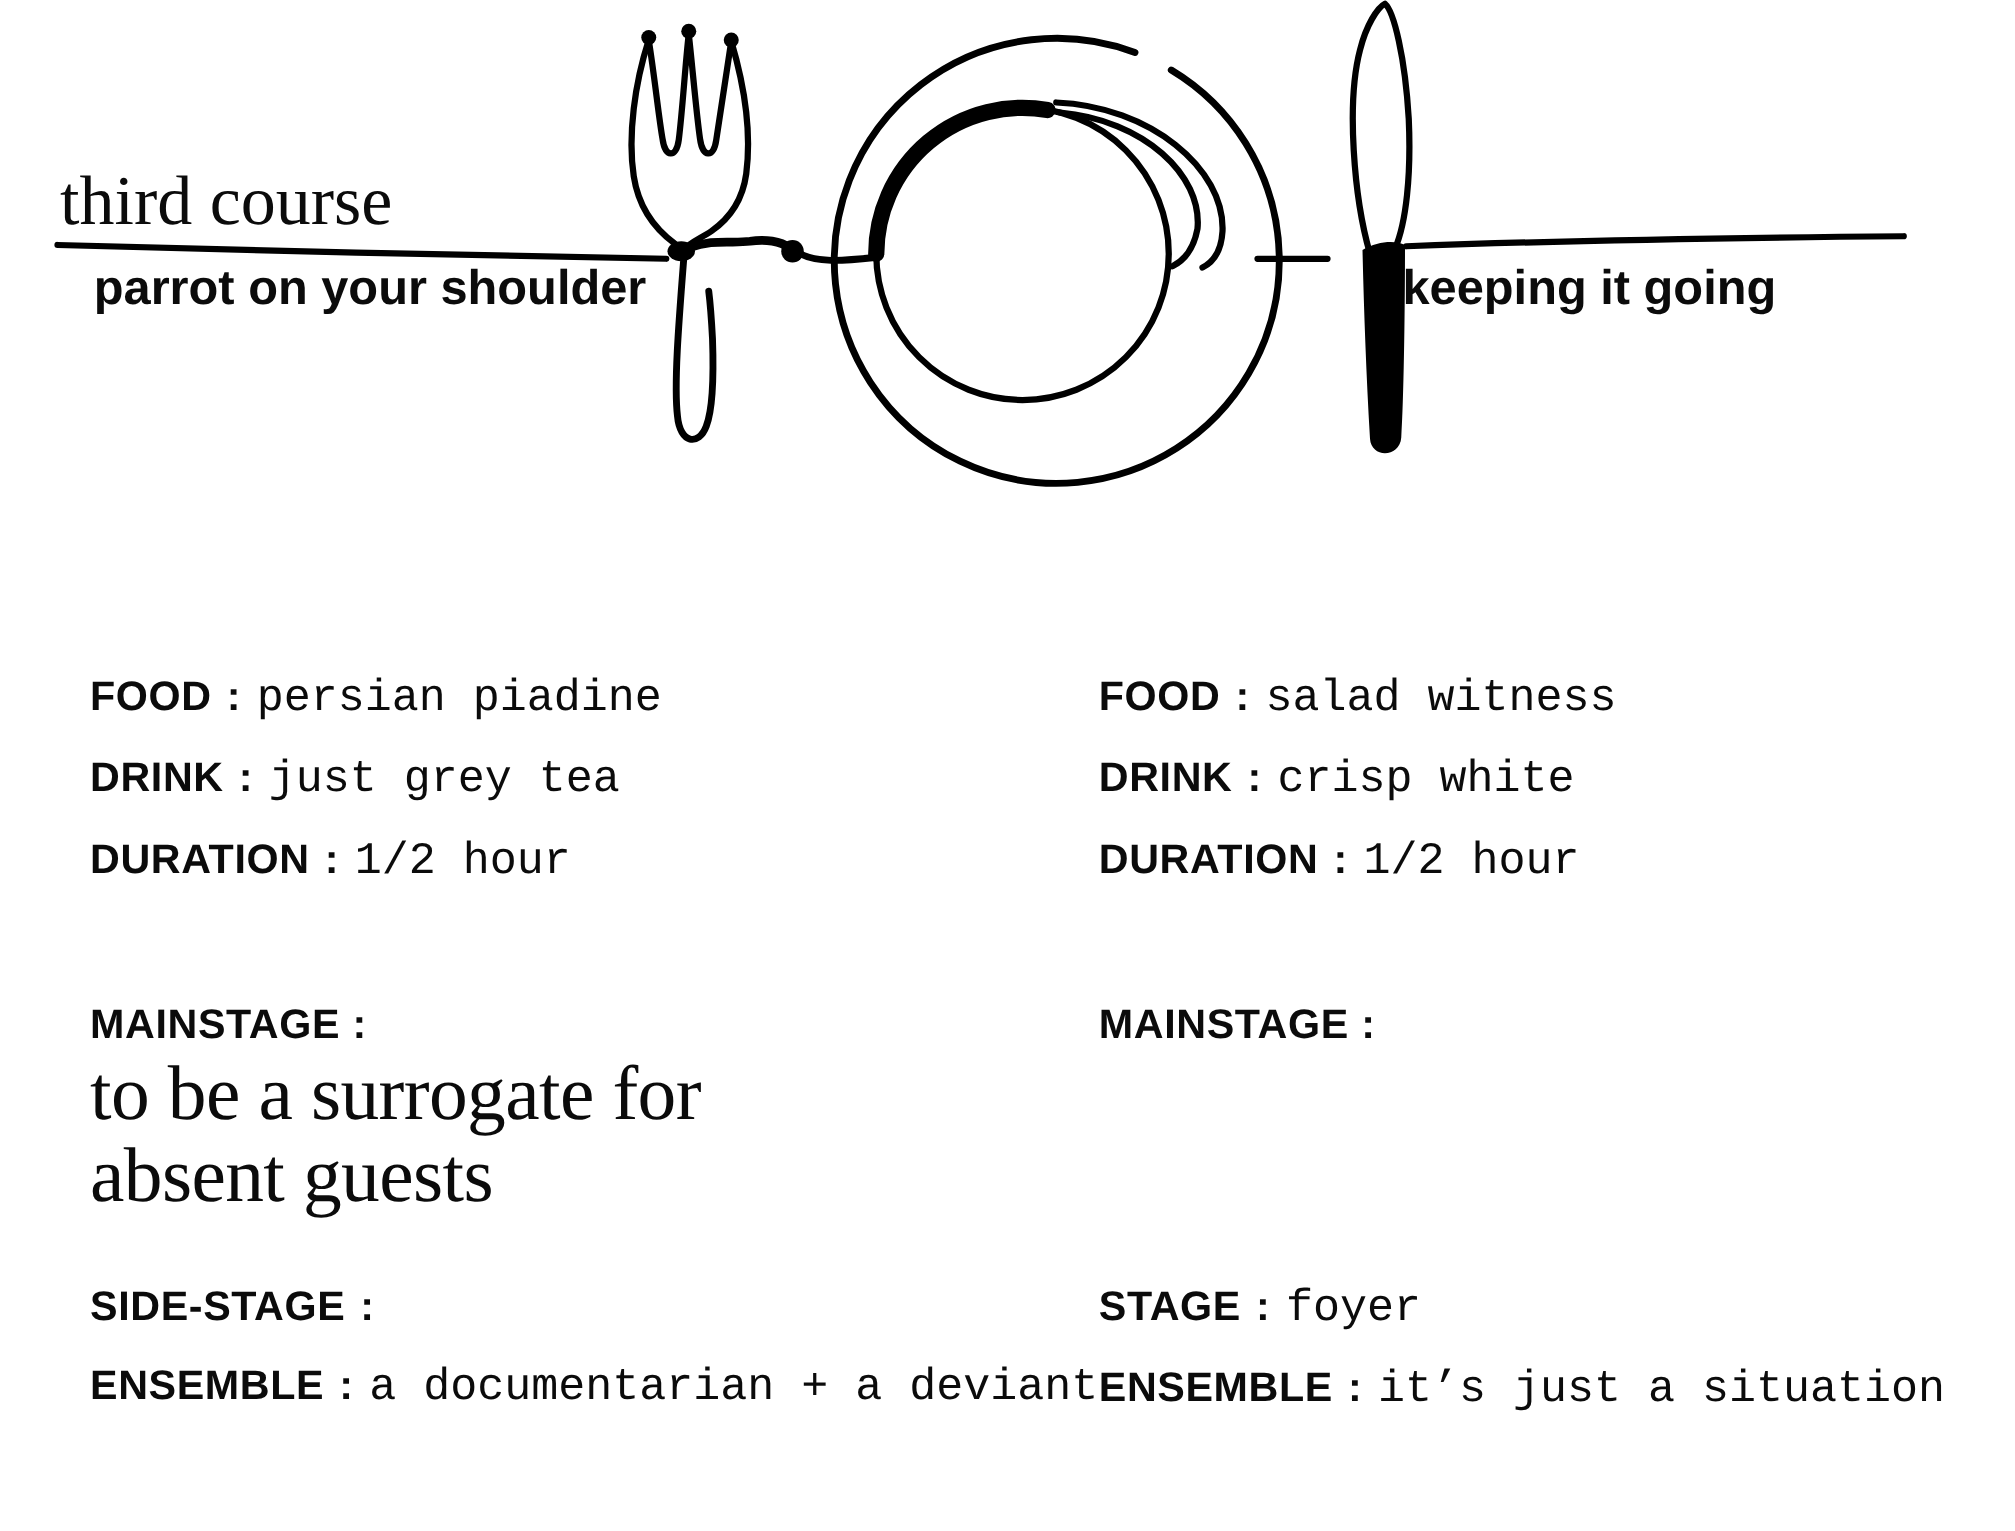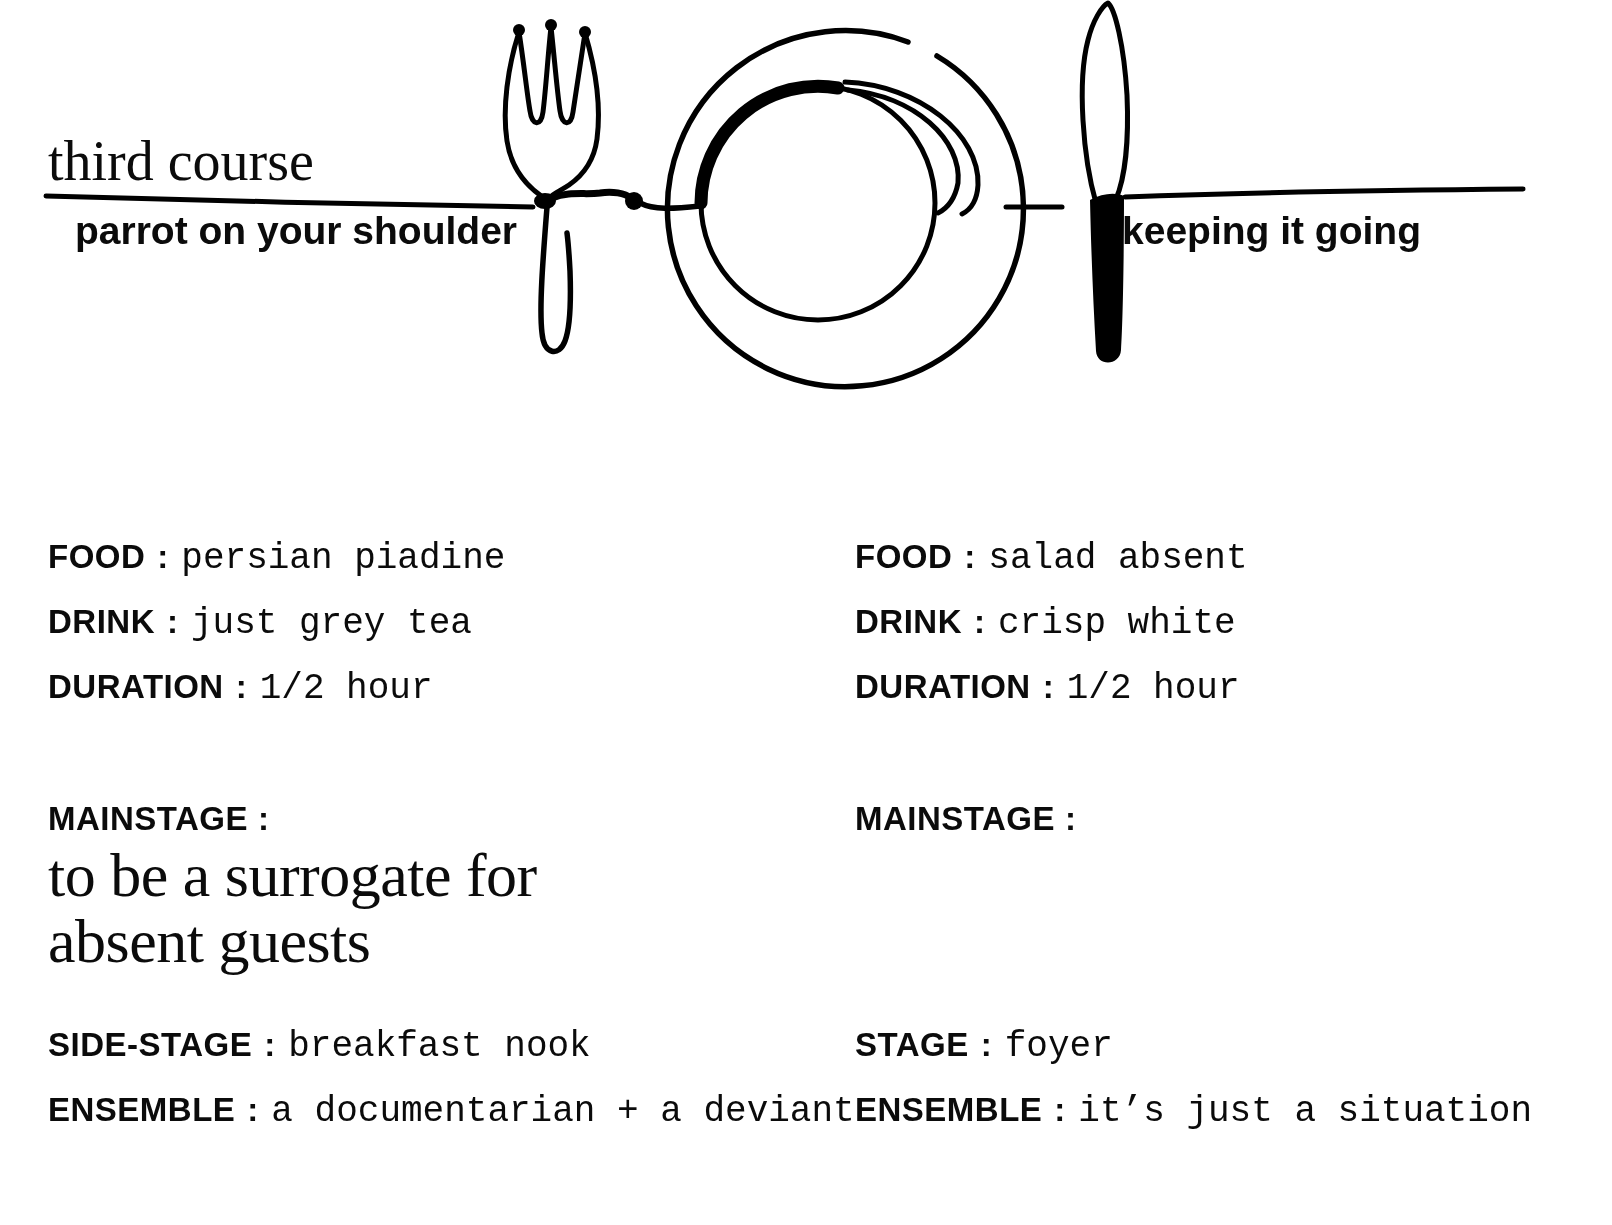--- a/index.html
+++ b/index.html
@@ -33,21 +33,21 @@
   .course-subtitle {
     position: absolute;
     top: 210px;
     font-size: 39px;
     line-height: 42px;
     white-space: nowrap;
   }
   .course-subtitle.left  { left: 75px; }
   .course-subtitle.right { left: 1122px; }
 
-  .col { position: absolute; width: 700px; }
+  .col { position: absolute; width: 700px; margin-left: 24px; }
   .col.left-col  { left: 48px; }
   .col.right-col { left: 855px; }
 
   .details-block { top: 538px; }
   .bottom-block  { top: 1026px; }
 
   .detail-row {
     display: flex;
     align-items: baseline;
     margin-bottom: 25px;
@@ -142,21 +142,21 @@
       <span class="detail-label sansb">DURATION</span>
       <span class="detail-colon sansb">:</span>
       <span class="detail-value serif">1/2 hour</span>
     </div>
   </div>
 
   <div class="col right-col details-block">
     <div class="detail-row">
       <span class="detail-label sansb">FOOD</span>
       <span class="detail-colon sansb">:</span>
-      <span class="detail-value serif">salad absent</span>
+      <span class="detail-value serif">salad witness</span>
     </div>
     <div class="detail-row">
       <span class="detail-label sansb">DRINK</span>
       <span class="detail-colon sansb">:</span>
       <span class="detail-value serif">crisp white</span>
     </div>
     <div class="detail-row">
       <span class="detail-label sansb">DURATION</span>
       <span class="detail-colon sansb">:</span>
       <span class="detail-value serif">1/2 hour</span>
@@ -176,21 +176,20 @@
     <div class="mainstage-head">
       <span class="detail-label sansb">MAINSTAGE</span>
       <span class="detail-colon sansb">:</span>
     </div>
   </div>
 
   <div class="col left-col bottom-block">
     <div class="detail-row">
       <span class="detail-label sansb">SIDE-STAGE</span>
       <span class="detail-colon sansb">:</span>
-      <span class="detail-value serif">breakfast nook</span>
     </div>
     <div class="detail-row">
       <span class="detail-label sansb">ENSEMBLE</span>
       <span class="detail-colon sansb">:</span>
       <span class="detail-value serif">a documentarian + a deviant</span>
     </div>
   </div>
 
   <div class="col right-col bottom-block">
     <div class="detail-row">

